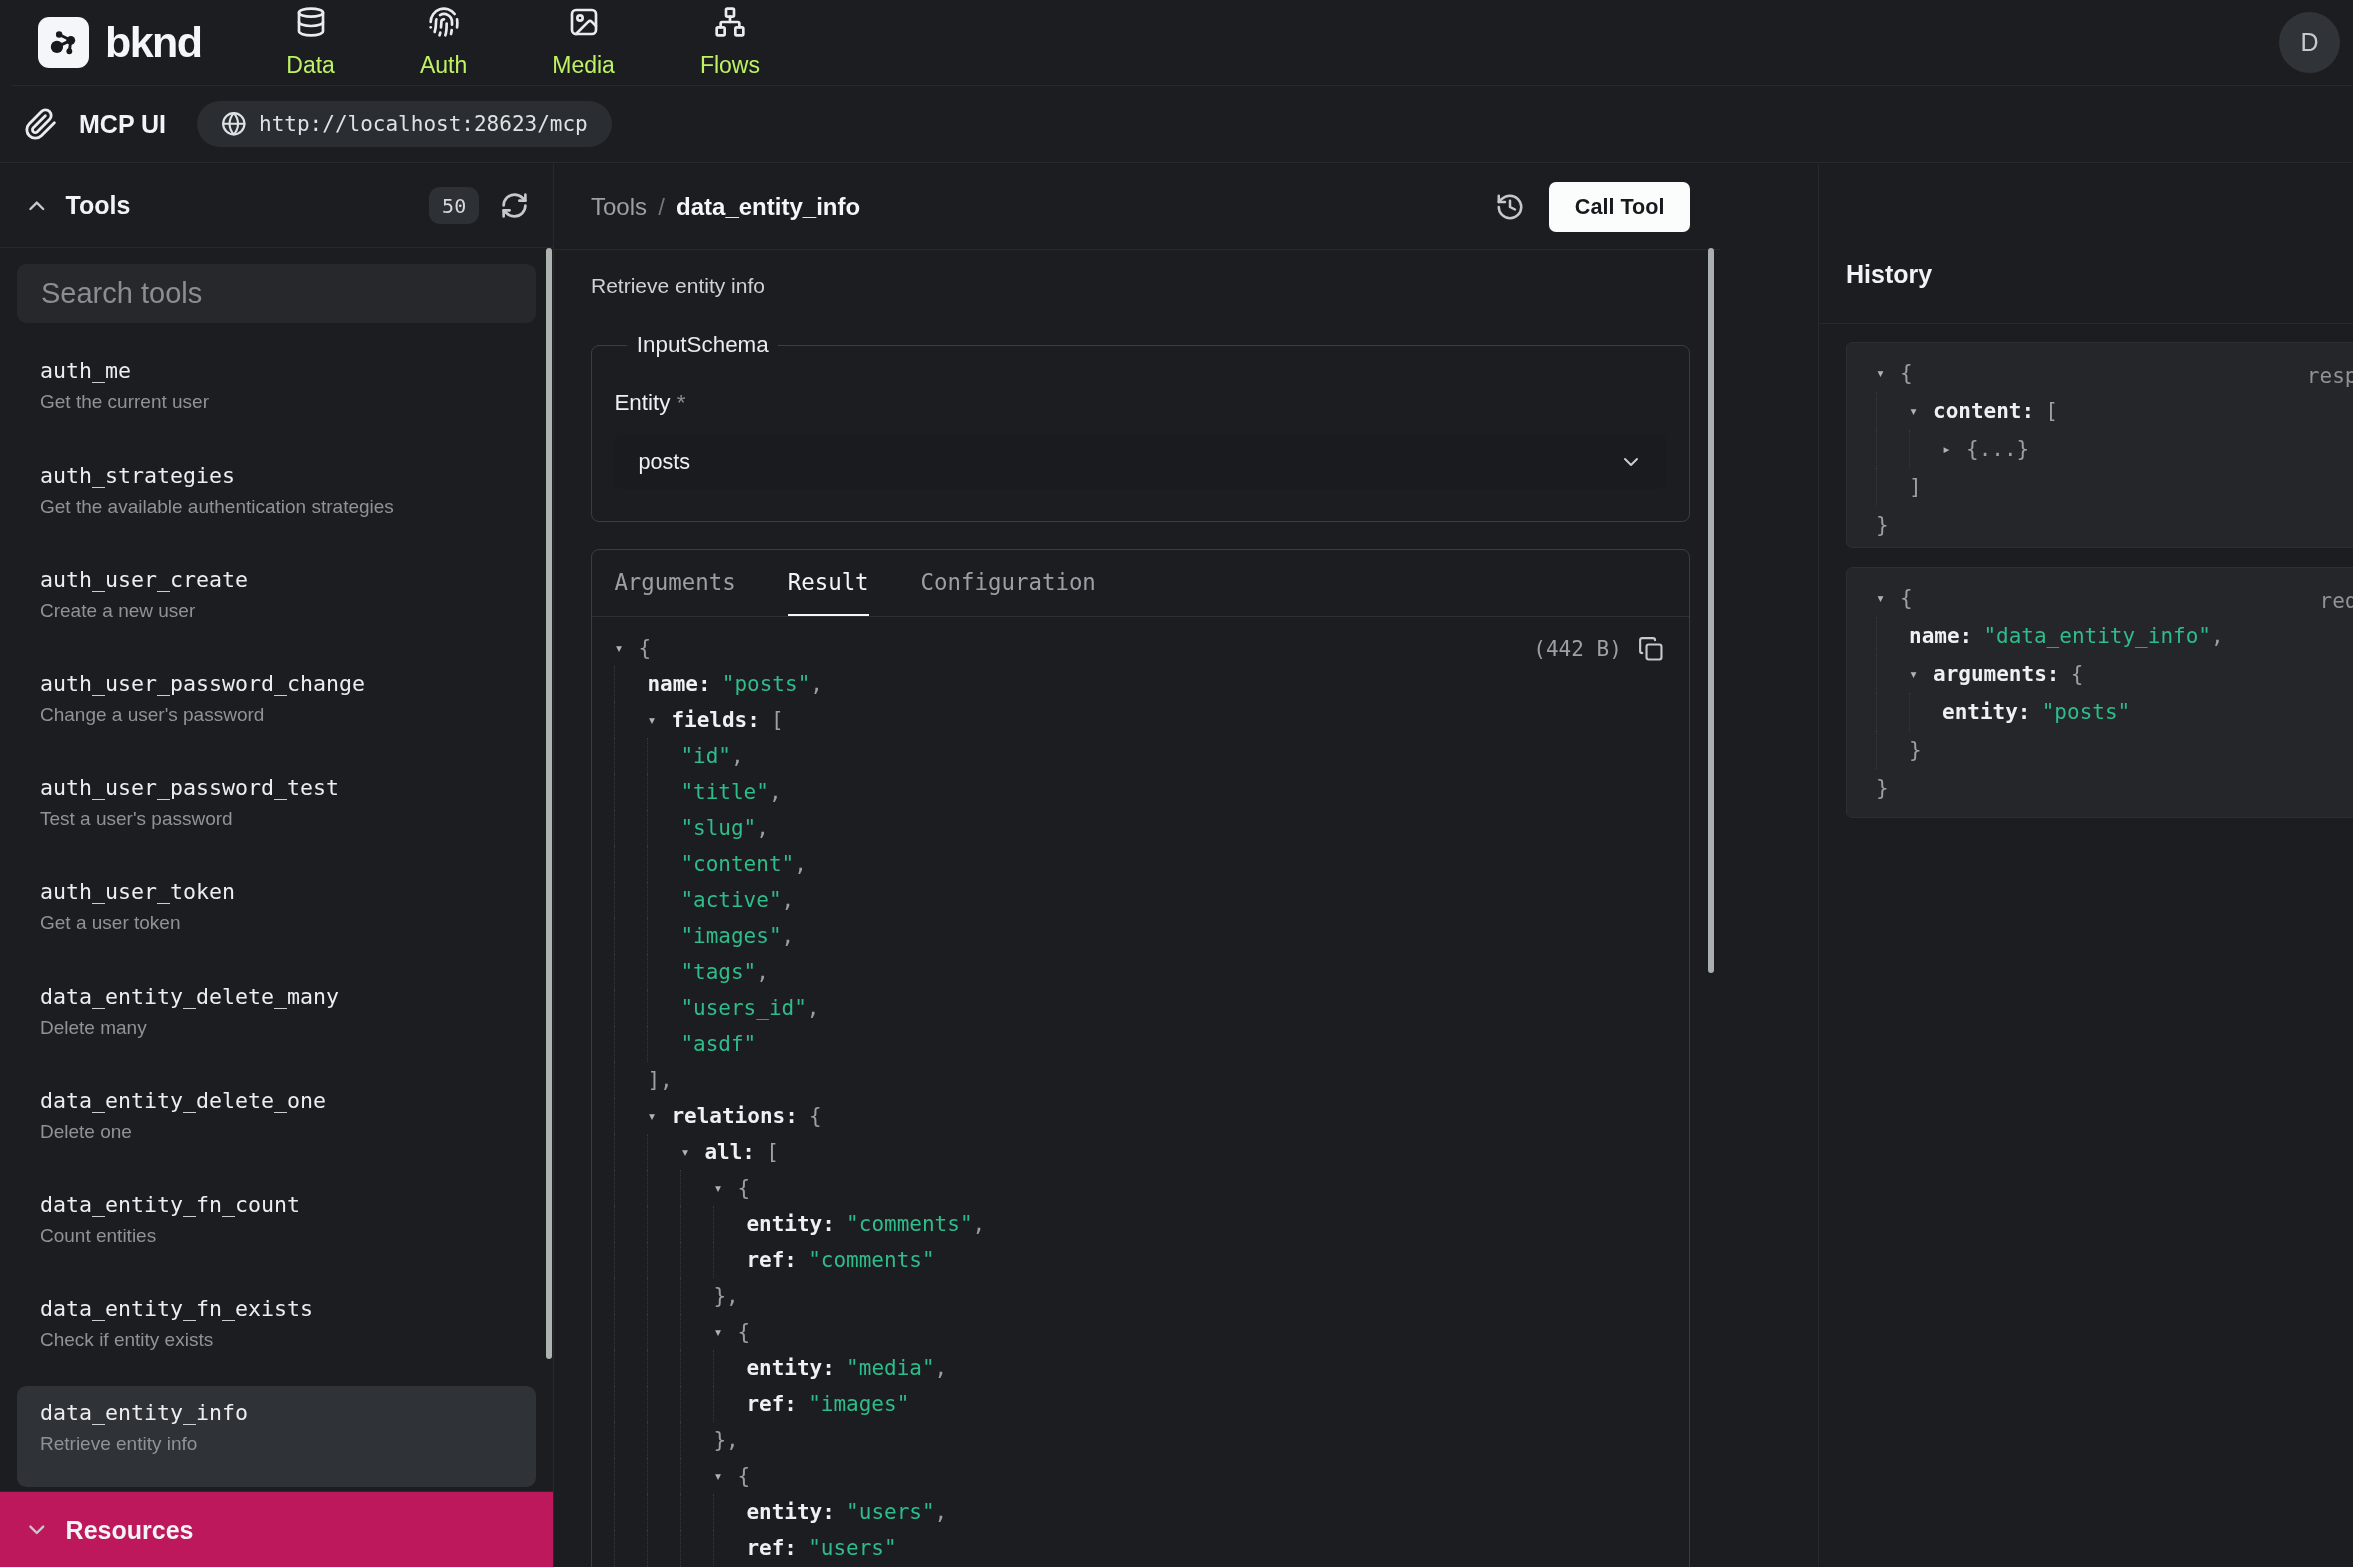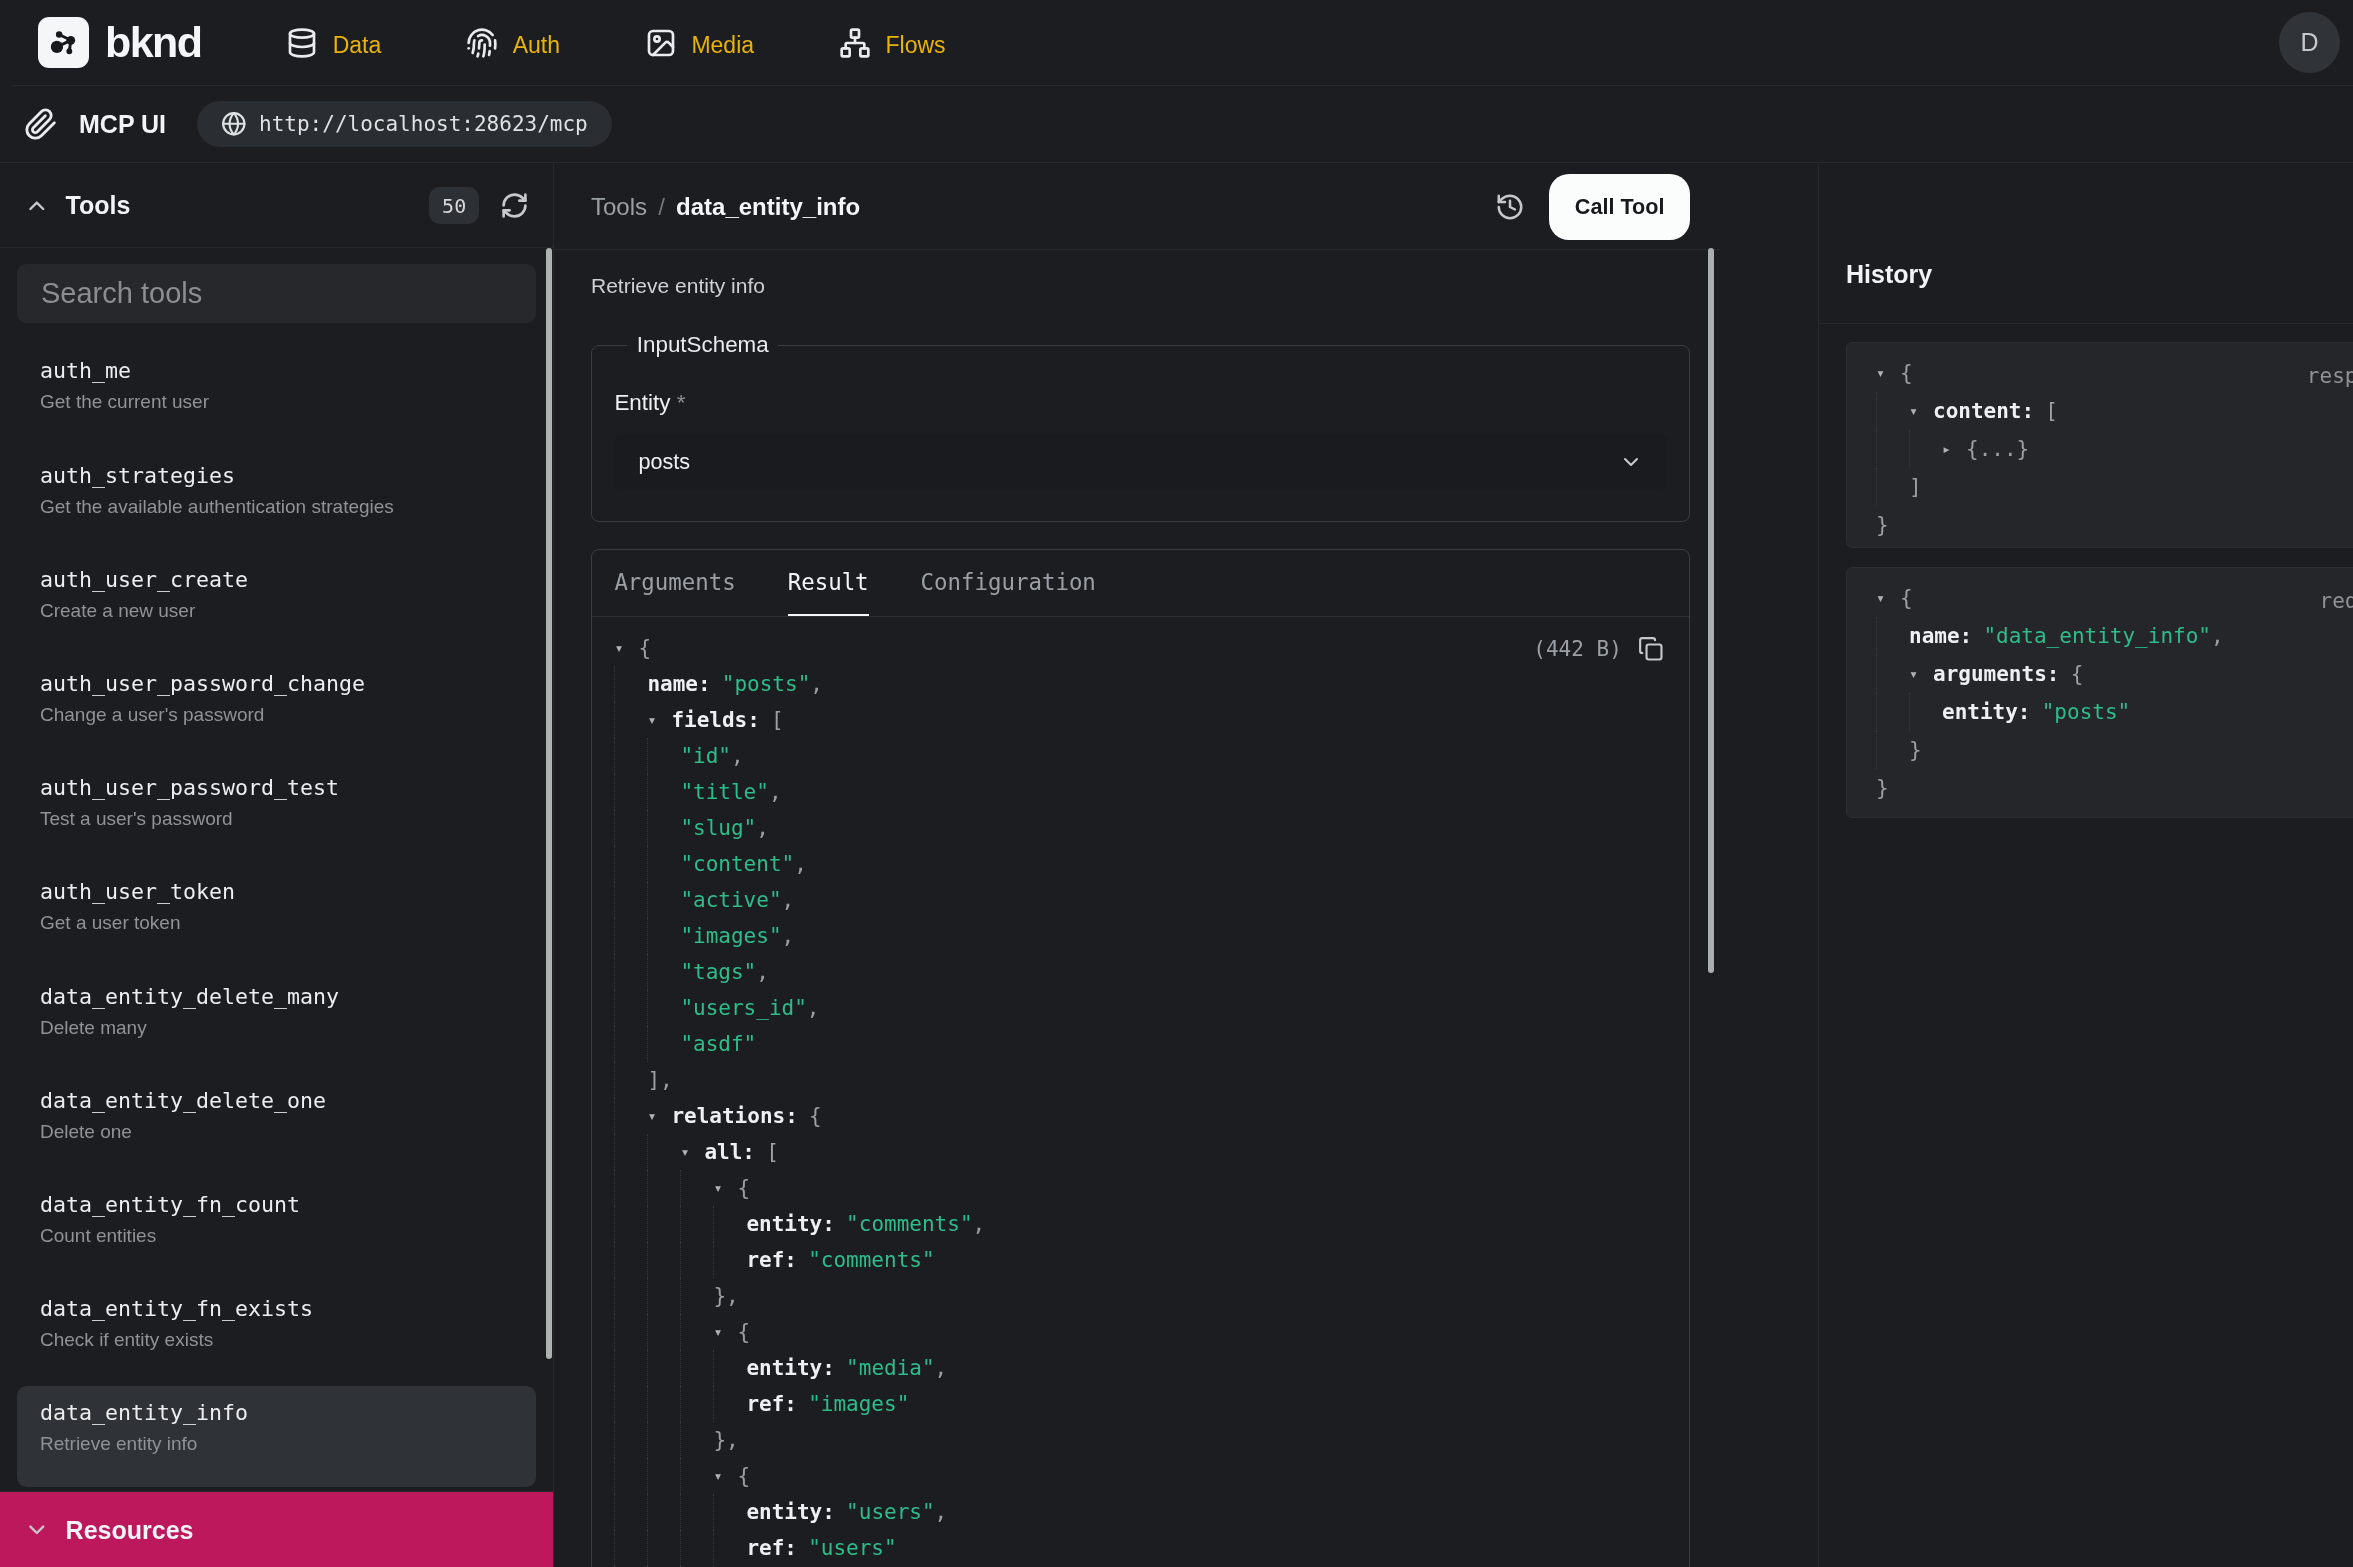--- a/index.html
+++ b/index.html
@@ -17,21 +17,21 @@
     display:flex; align-items:center; padding:0 26px;
     border-bottom:0.8px solid #27292d; background:#1b1d20;
   }
   .brand { display:flex; align-items:center; gap:16px; }
   .brand-logo {
     width:51px; height:51px; border-radius:11.2px; background:#f5f6f7;
     display:flex; align-items:center; justify-content:center;
   }
   .brand-name { font-size:43px; font-weight:800; letter-spacing:-1.6px; color:#f5f6f7; }
   .topnav { display:flex; align-items:center; gap:85px; margin-left:85px; }
-  .nav-item { display:flex; align-items:flex-end; gap:14.4px; font-size:23px; color:#eab308; cursor:pointer; }
+  .nav-item { display:flex; align-items:center; gap:14.4px; font-size:23px; color:#bef264; cursor:pointer;flex-direction:column; }
   .nav-item svg { width:32px; height:32px; stroke:#e9ebed; }
   .avatar {
     margin-left:auto; width:61px; height:61px; border-radius:50%;
     background:#303337; display:flex; align-items:center; justify-content:center;
     font-size:25px; color:#c7cacd; font-weight:500; cursor:pointer;
   }
 
   
   .serverbar {
     position:absolute; left:0; top:86px; width:2354px; height:77px;
@@ -97,22 +97,22 @@
   .main-header {
     height:86px; border-bottom:0.8px solid #27292d;
     display:flex; align-items:center; padding:0 30px 0 37px;
   }
   .crumb-section { font-size:24px; color:#9ba0a5; cursor:pointer; }
   .crumb-sep { font-size:24px; color:#6f7478; margin:0 11.2px; }
   .crumb-current { font-size:24px; font-weight:700; color:#f4f6f7; }
   .header-actions { margin-left:auto; display:flex; align-items:center; gap:24px; }
   .header-actions svg.hist { width:30px; height:30px; stroke:#c6c9cc; cursor:pointer; }
   .call-tool-btn {
-    background:#fbfcfc; color:#17191c; border:none; border-radius:20px;
-    height:66px; padding:0 25.6px; font-size:21.6px; font-weight:700; cursor:pointer;
+    background:#fbfcfc; color:#17191c; border:none; border-radius:7px;
+    height:50px; padding:0 25.6px; font-size:21.6px; font-weight:700; cursor:pointer;
     font-family:"Liberation Sans", sans-serif;
   }
 
   .main-body { position:absolute; top:86px; left:37px; right:30px; }
   .tool-description { margin-top:24px; font-size:21px; color:#cfd2d5; }
 
   fieldset.schema {
     margin-top:34px; border:0.8px solid #3a3d42; border-radius:8px;
     padding:19px 22.4px 32px 22.4px;
   }

